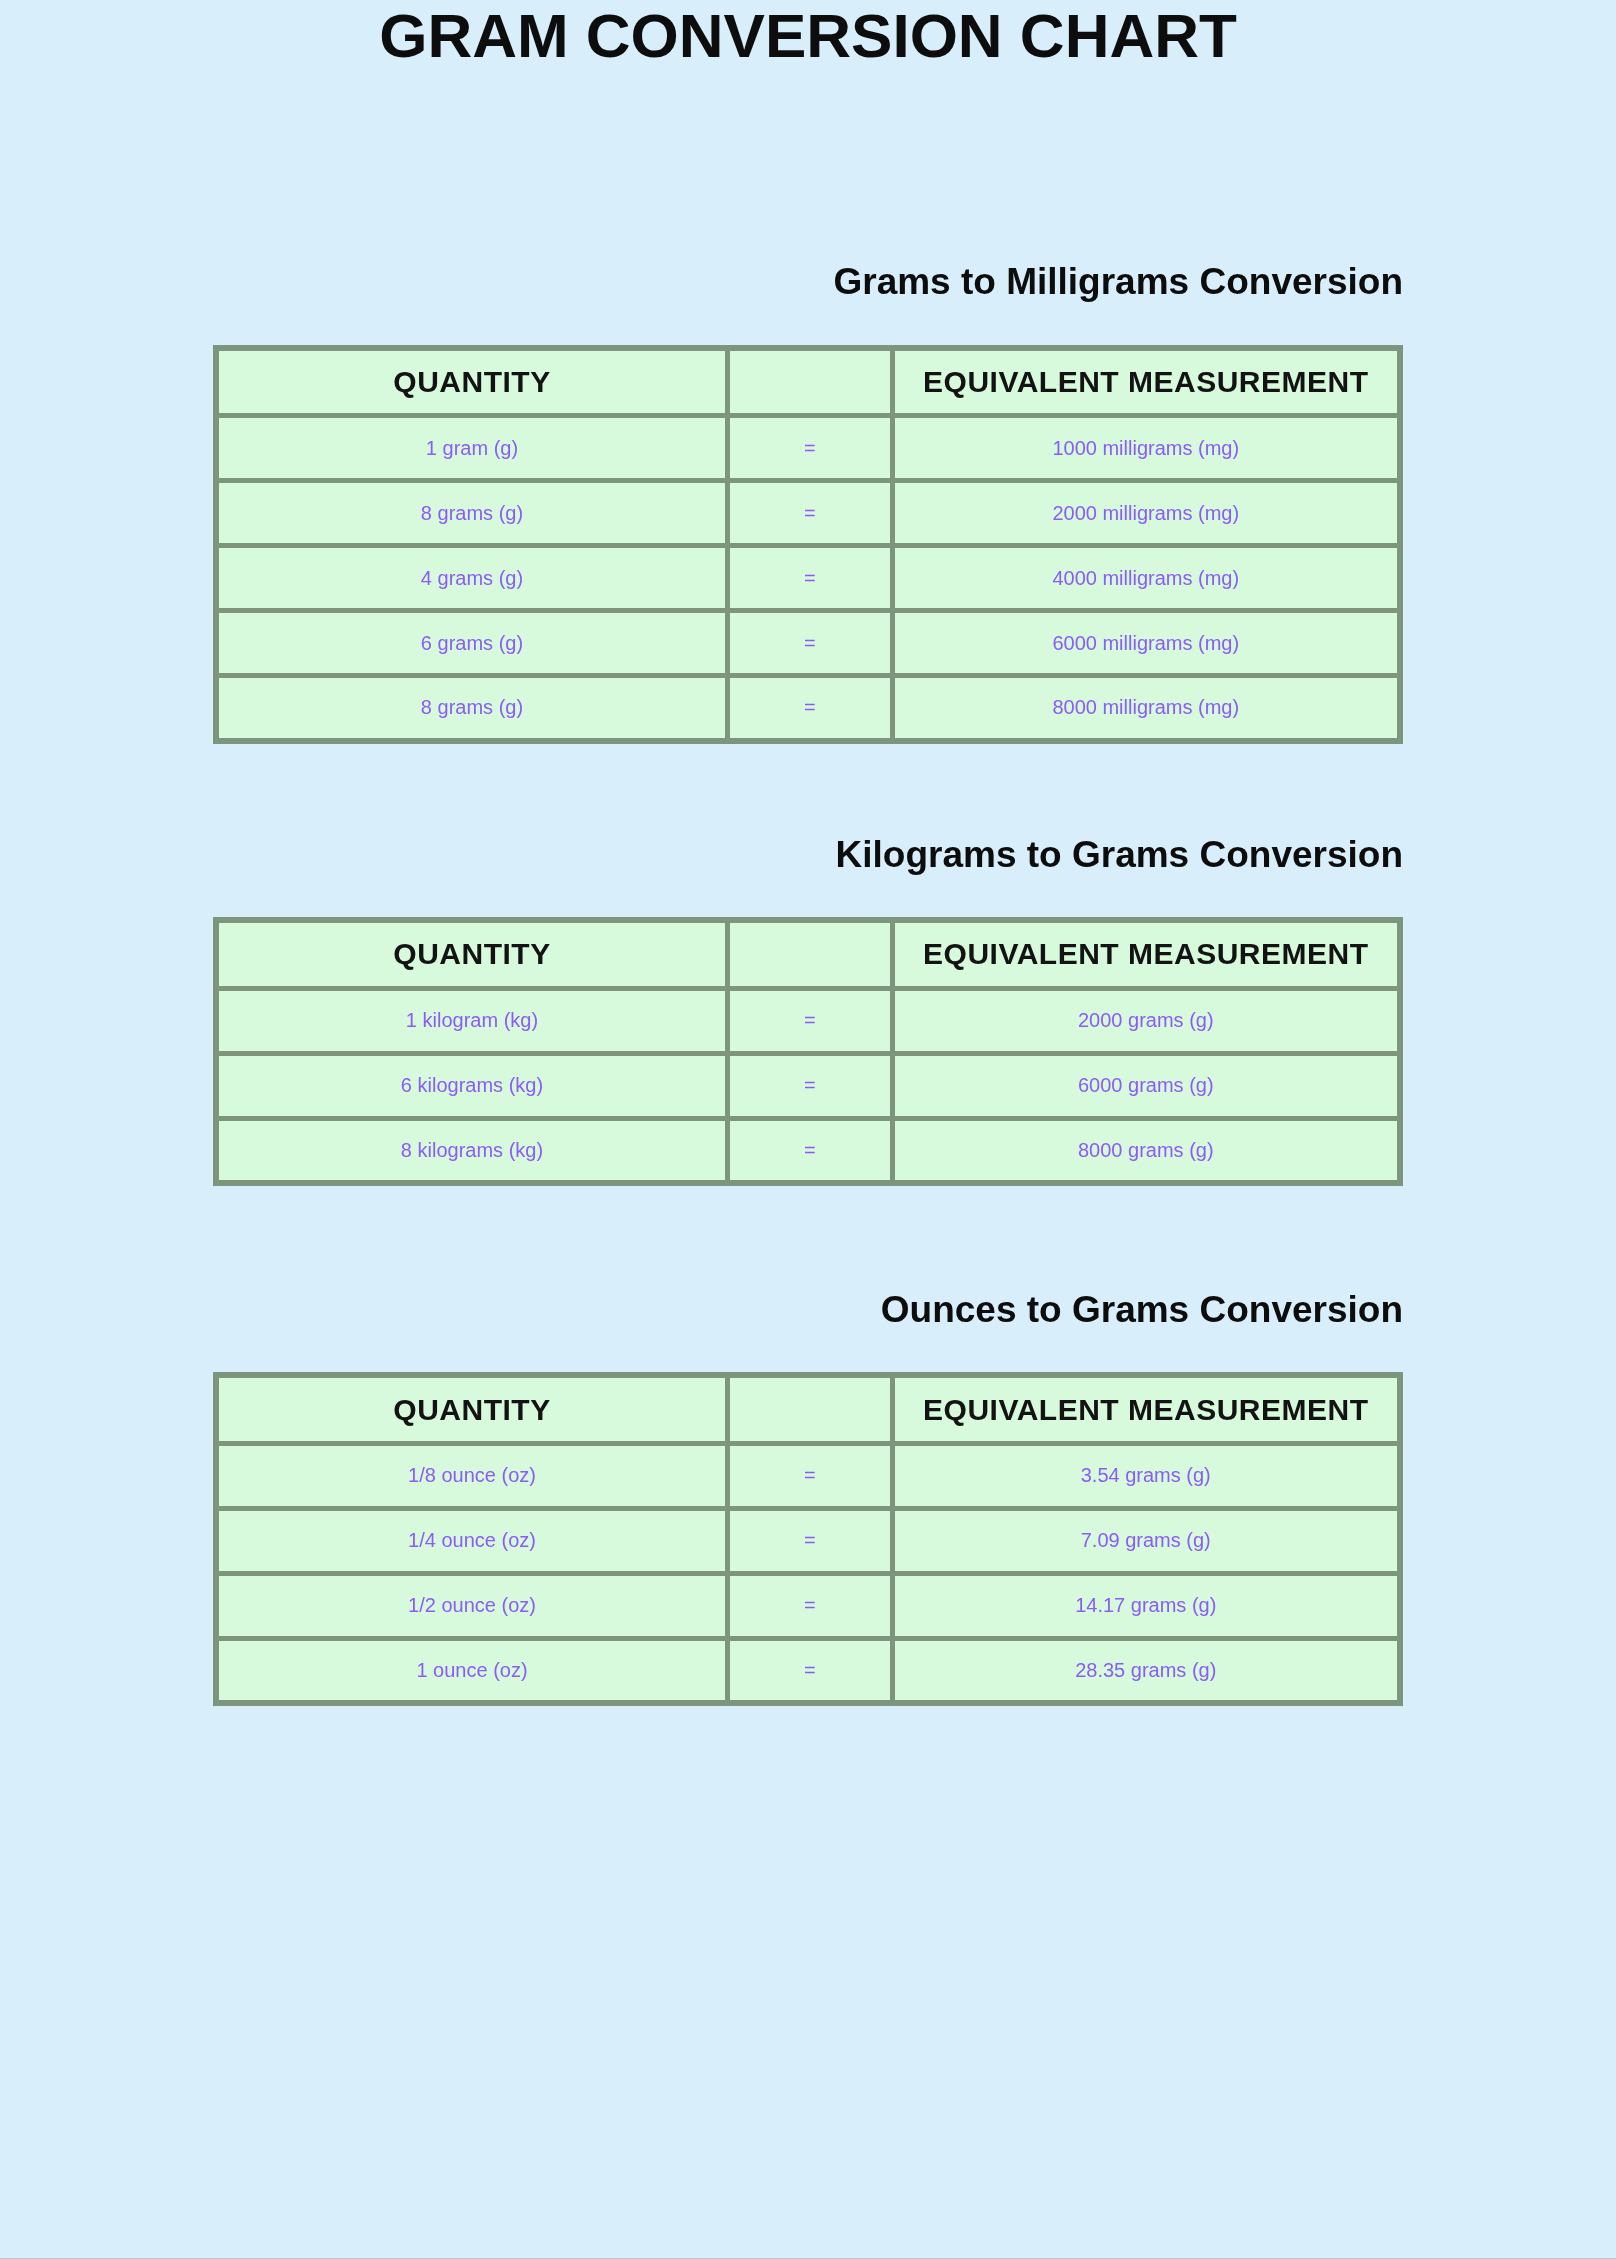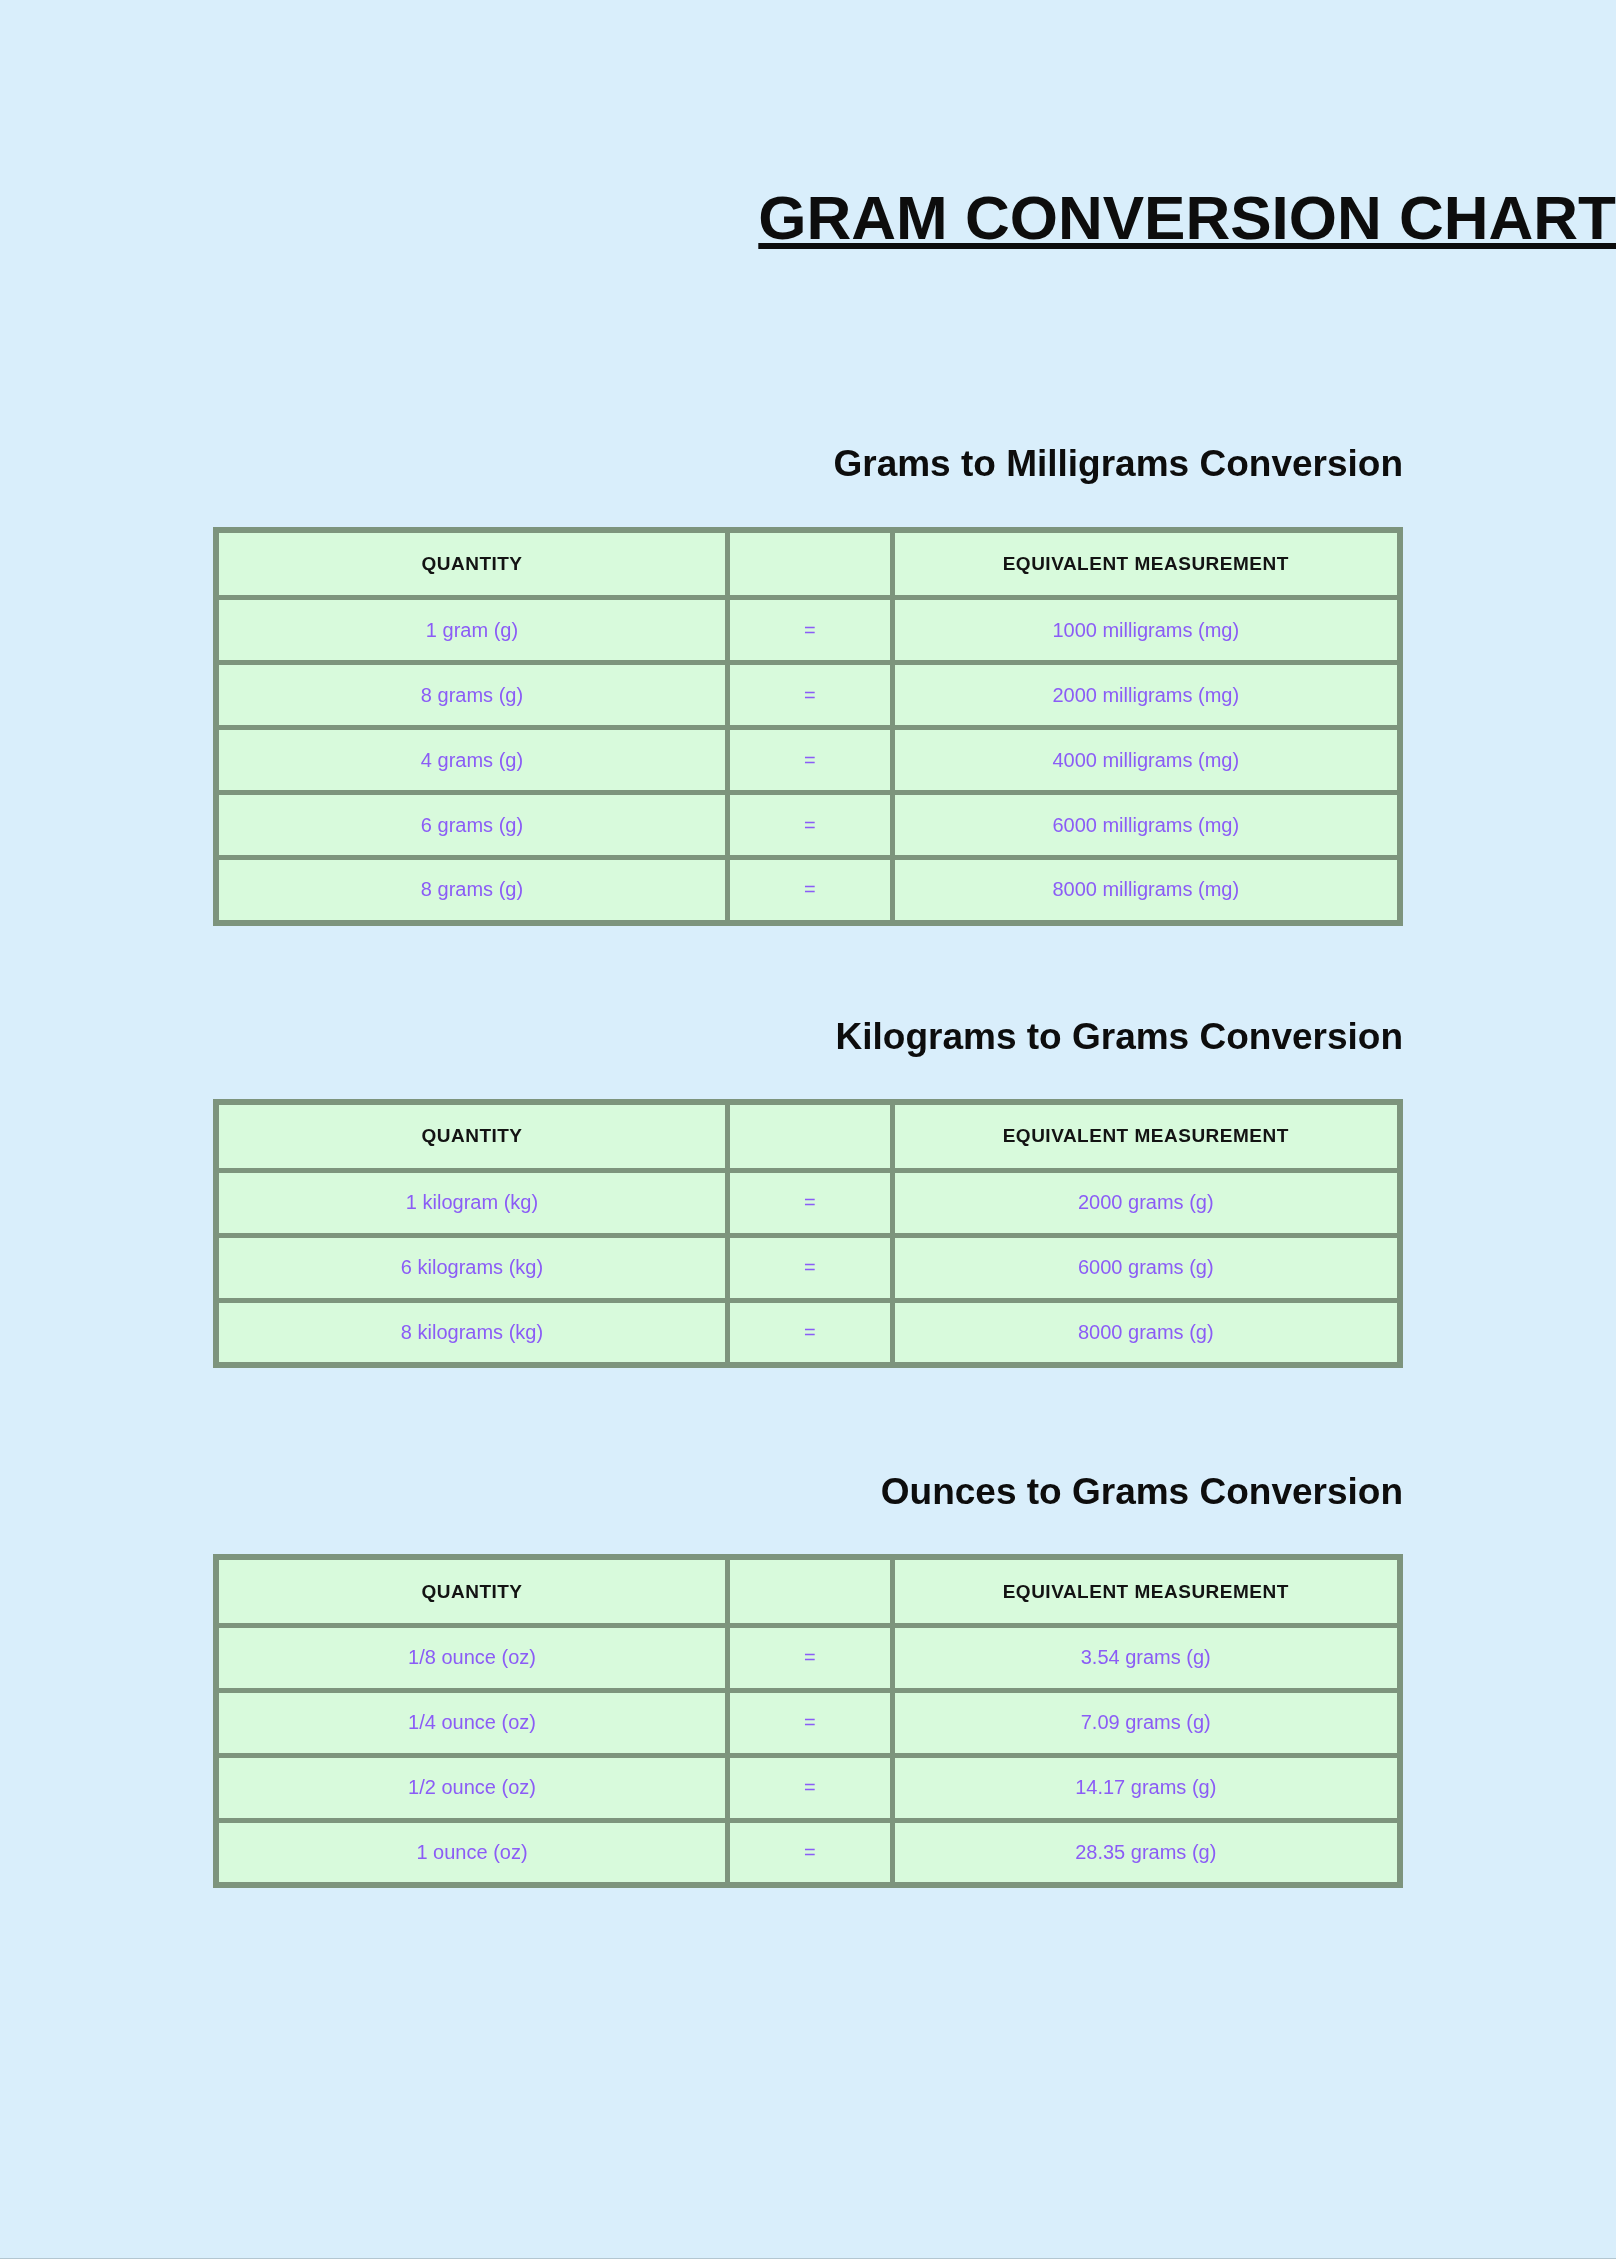--- a/index.html
+++ b/index.html
@@ -11,28 +11,26 @@
     color: #111111;
     position: relative;
     overflow: hidden;
   }
   .page {
     width: 1616px;
     min-height: 2260px;
     position: relative;
   }
   h1.page-title {
-    padding-top: 182px;
-    text-align: right;
+    text-align: center;
     font-size: 62px;
     font-weight: 800;
     letter-spacing: 0px;
     color: #0d0d0d;
     line-height: 1.15;
-    text-decoration: underline;
   }
   .section {
     width: 1190px;
     margin: 0 auto;
   }
   .section h2 {
     text-align: right;
     font-size: 37px;
     font-weight: 700;
     color: #0d0d0d;
@@ -50,21 +48,21 @@
   }
   table.conv-table th,
   table.conv-table td {
     border: 5.5px solid #7d947d;
     background: #d8fadc;
     text-align: center;
     vertical-align: middle;
   }
   table.conv-table th {
     height: 68px;
-    font-size: 19px;
+    font-size: 30px;
     font-weight: 700;
     letter-spacing: 0.5px;
     color: #131313;
   }
   table.conv-table td {
     height: 65px;
     font-size: 20px;
     font-weight: 400;
     color: #8b5cf6;
   }

